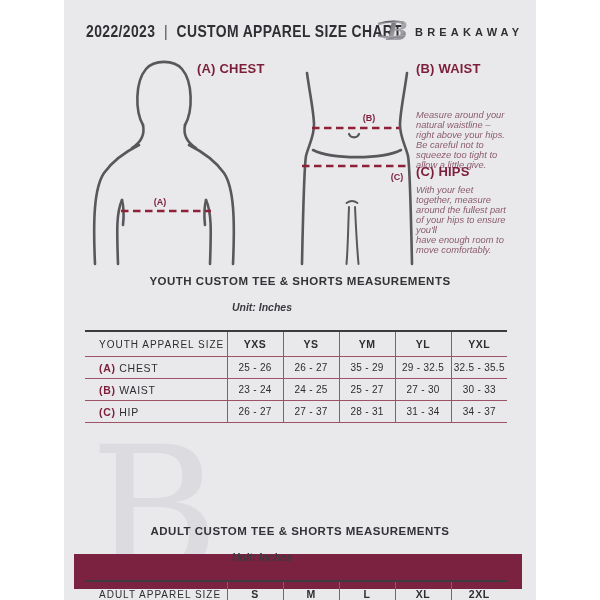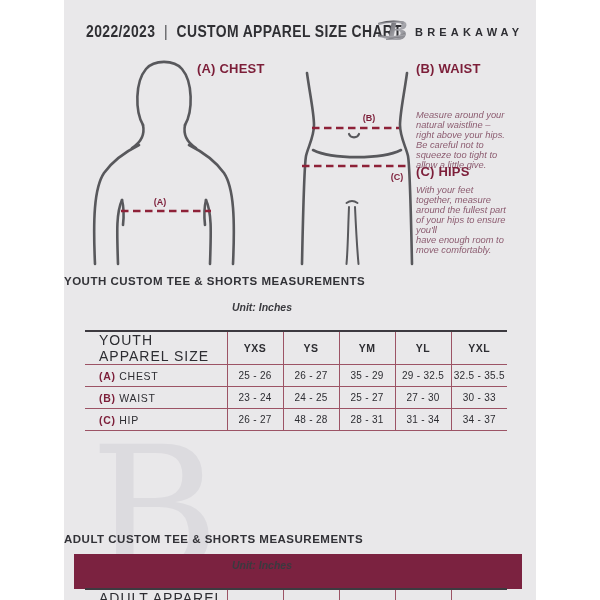--- a/index.html
+++ b/index.html
@@ -15,35 +15,35 @@
   .brand{position:absolute;left:351px;top:26px;font-weight:700;font-size:11px;
          letter-spacing:4.2px;color:#2e2e33;white-space:nowrap;}
   .logo{position:absolute;left:314px;top:15px;}
 
   
   .mhead{position:absolute;font-weight:700;font-size:13px;color:#7c1e39;letter-spacing:.2px;}
   .para{position:absolute;font-style:italic;font-size:9.3px;line-height:10px;color:#8c5c70;
         white-space:pre-line;width:112px;}
 
   
-  .sec-title{position:absolute;left:0;width:472px;font-weight:700;
+  .sec-title{position:absolute;left:0;width:472px;text-align:center;font-weight:700;
              font-size:11.5px;letter-spacing:.5px;color:#323237;}
   .sec-unit{position:absolute;left:0;width:396px;text-align:center;font-style:italic;
             font-weight:700;font-size:10.5px;color:#3a3a3f;}
 
   
   table{position:absolute;left:21px;width:422px;border-collapse:collapse;table-layout:fixed;
         border-top:2px solid #3d3a40;}
   col.c-lbl{width:142px;}
   col.c-sz{width:56px;}
   th,td{border-bottom:1.5px solid #9c5365;padding:0;height:21px;text-align:center;
         font-size:10px;color:#2d2d32;overflow:hidden;}
   thead th{height:24px;}
   th:not(:last-child),td:not(:last-child){border-right:1.4px solid #9c5365;}
-  .lblcell{text-align:left;padding-left:14px;letter-spacing:1px;font-weight:400;font-size:14px;margin-top:32px;}
+  .lblcell{text-align:left;padding-left:14px;letter-spacing:1px;font-weight:400;font-size:10px;margin-top:32px;}
   .szhead{font-weight:700;font-size:10.5px;letter-spacing:.5px;}
   .rowlbl{text-align:left;padding-left:14px;font-size:10.5px;letter-spacing:.7px;}
   .rowkey{color:#7c1e39;font-weight:700;}
   .val{letter-spacing:.3px;}
 
   .watermark{position:absolute;left:26px;top:424px;font-family:"DejaVu Serif",serif;
              font-size:176px;line-height:1;color:#dcdbdf;z-index:0;}
   .footer-bar{position:absolute;left:10px;top:554px;width:448px;height:35px;background:#7b2240;}
   svg{display:block;}
   .figs{position:absolute;left:0;top:55px;}
@@ -164,21 +164,21 @@
         <td class="rowlbl"><span class="rowkey">(B)</span> <span>WAIST</span></td>
         <td class="val">23 - 24</td>
         <td class="val">24 - 25</td>
         <td class="val">25 - 27</td>
         <td class="val">27 - 30</td>
         <td class="val">30 - 33</td>
       </tr>
       <tr>
         <td class="rowlbl"><span class="rowkey">(C)</span> <span>HIP</span></td>
         <td class="val">26 - 27</td>
-        <td class="val">48 - 28</td>
+        <td class="val">27 - 37</td>
         <td class="val">28 - 31</td>
         <td class="val">31 - 34</td>
         <td class="val">34 - 37</td>
       </tr>
     </tbody>
   </table>
 
   <div class="sec-title zup" style="top:408px;">ADULT CUSTOM TEE &amp; SHORTS MEASUREMENTS</div>
   <div class="sec-unit zup" style="top:422px;">Unit: Inches</div>
 

